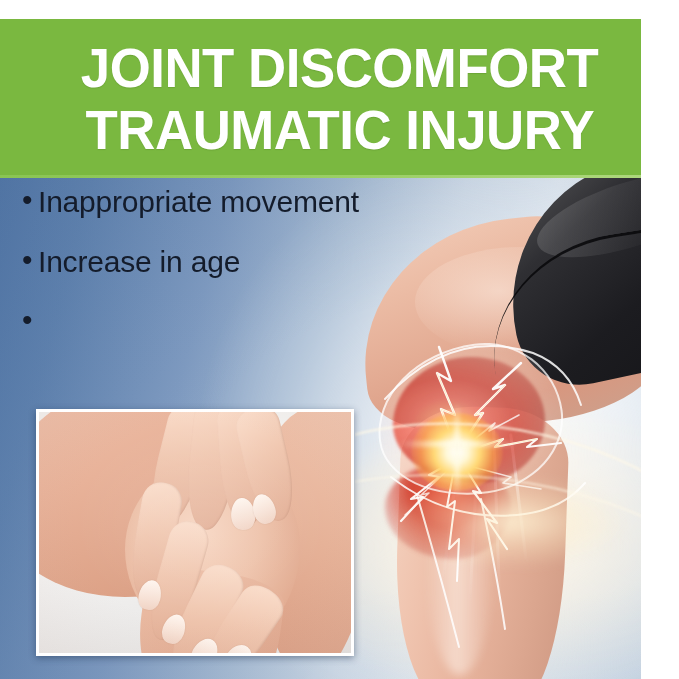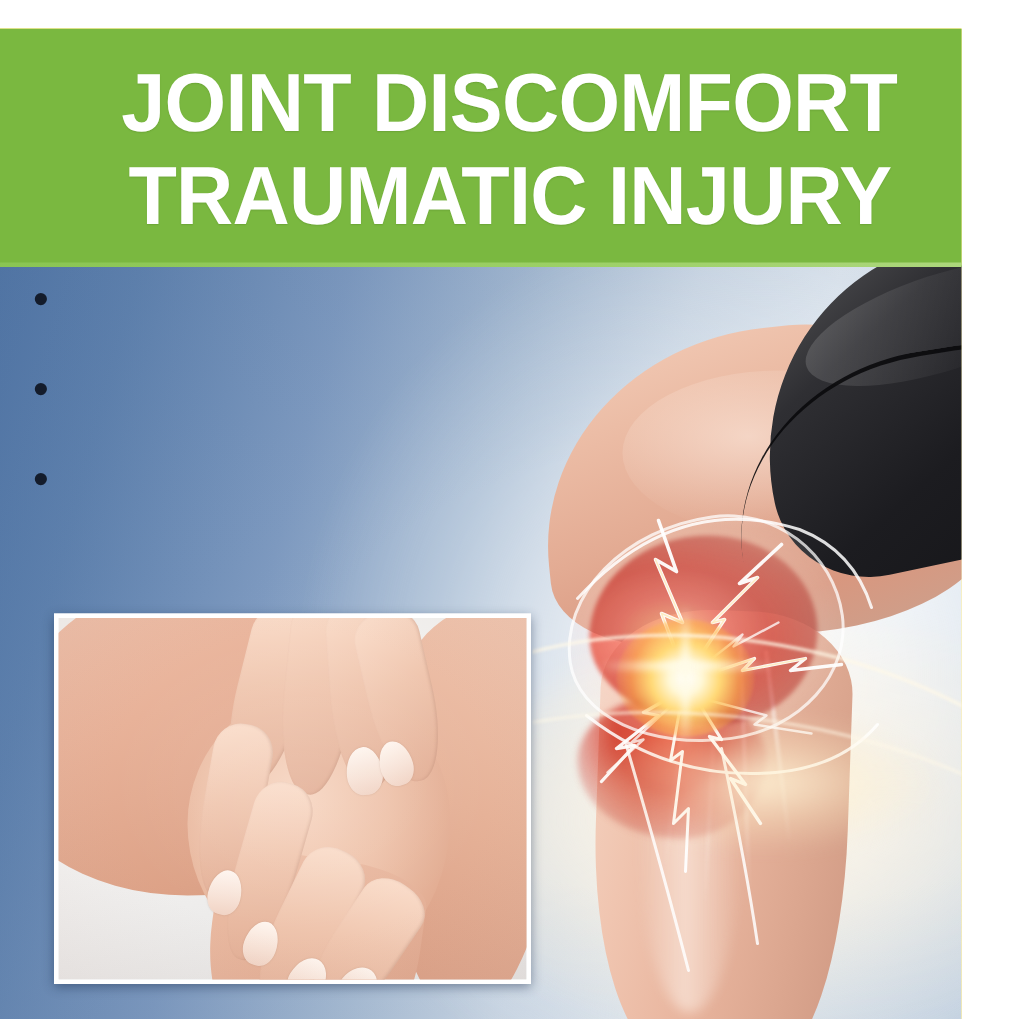--- a/index.html
+++ b/index.html
@@ -450,23 +450,25 @@
   </div>
 
   <div class="header">
     <div class="title-line">JOINT DISCOMFORT</div>
     <div class="title-line">TRAUMATIC INJURY</div>
   </div>
 
   <div class="bullets">
     <div class="bullet-row">
       <span class="bullet-dot">•</span>
+      <span class="bullet-text">Inappropriate movement</span>
     </div>
     <div class="bullet-row">
       <span class="bullet-dot">•</span>
+      <span class="bullet-text">Increase in age</span>
     </div>
     <div class="bullet-row">
       <span class="bullet-dot">•</span>
     </div>
   </div>
 
   <div class="inset">
     <div class="inset-scene">
       <div class="sheet"></div>
       <div class="in-thigh"></div>

